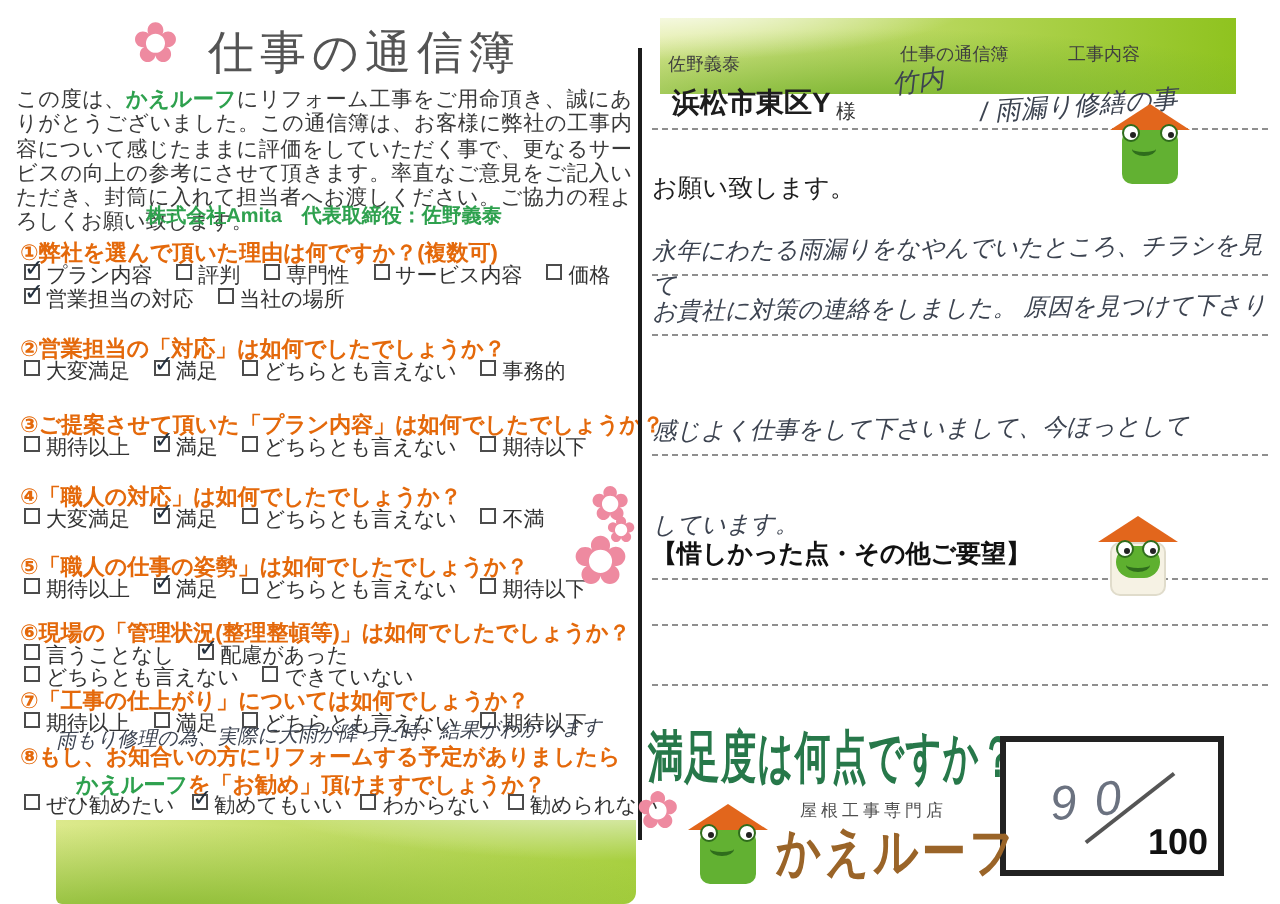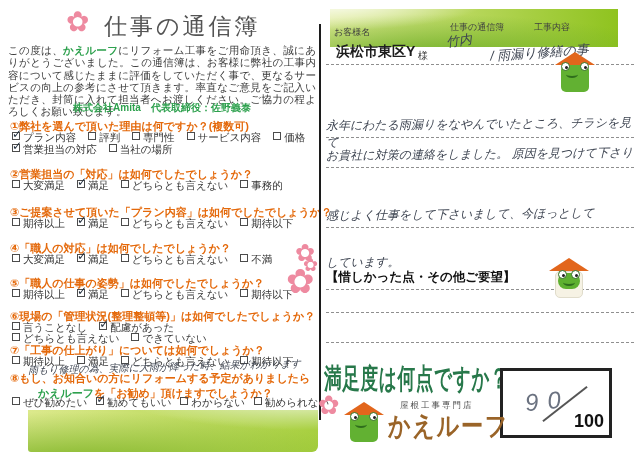--- a/index.html
+++ b/index.html
@@ -189,30 +189,31 @@
     <span class="abs sakura fq4"></span>
     <span class="abs sakura fq5a"></span>
     <span class="abs sakura fq5b"></span>
     <div class="abs wave-left"></div>
   </div>
 
   <div class="divider"></div>
 
   <div class="right-panel">
     <div class="band"></div>
-    <div class="band-label lbl-customer">お客様名</div>
+    <div class="band-label lbl-customer">佐野義泰</div>
     <div class="band-label lbl-staff">仕事の通信簿</div>
     <div class="band-label lbl-work">工事内容</div>
 
     <div class="abs cust-name">浜松市東区Y</div>
     <div class="abs honorific">様</div>
     <div class="abs hw hw-staff">竹内</div>
     <div class="abs hw hw-work">雨漏り修繕の事</div>
     <div class="abs dashed dash-top"></div>
 
+    <div class="abs req2">お願い致します。</div>
 
     <div class="frog" style="left:232px; top:52px; width:42px">
       <div class="roof"></div>
       <div class="bod">
           <span class="eye l"></span>
           <span class="eye r"></span>
           <span class="mouth"></span>
         </div>
     </div>
 

